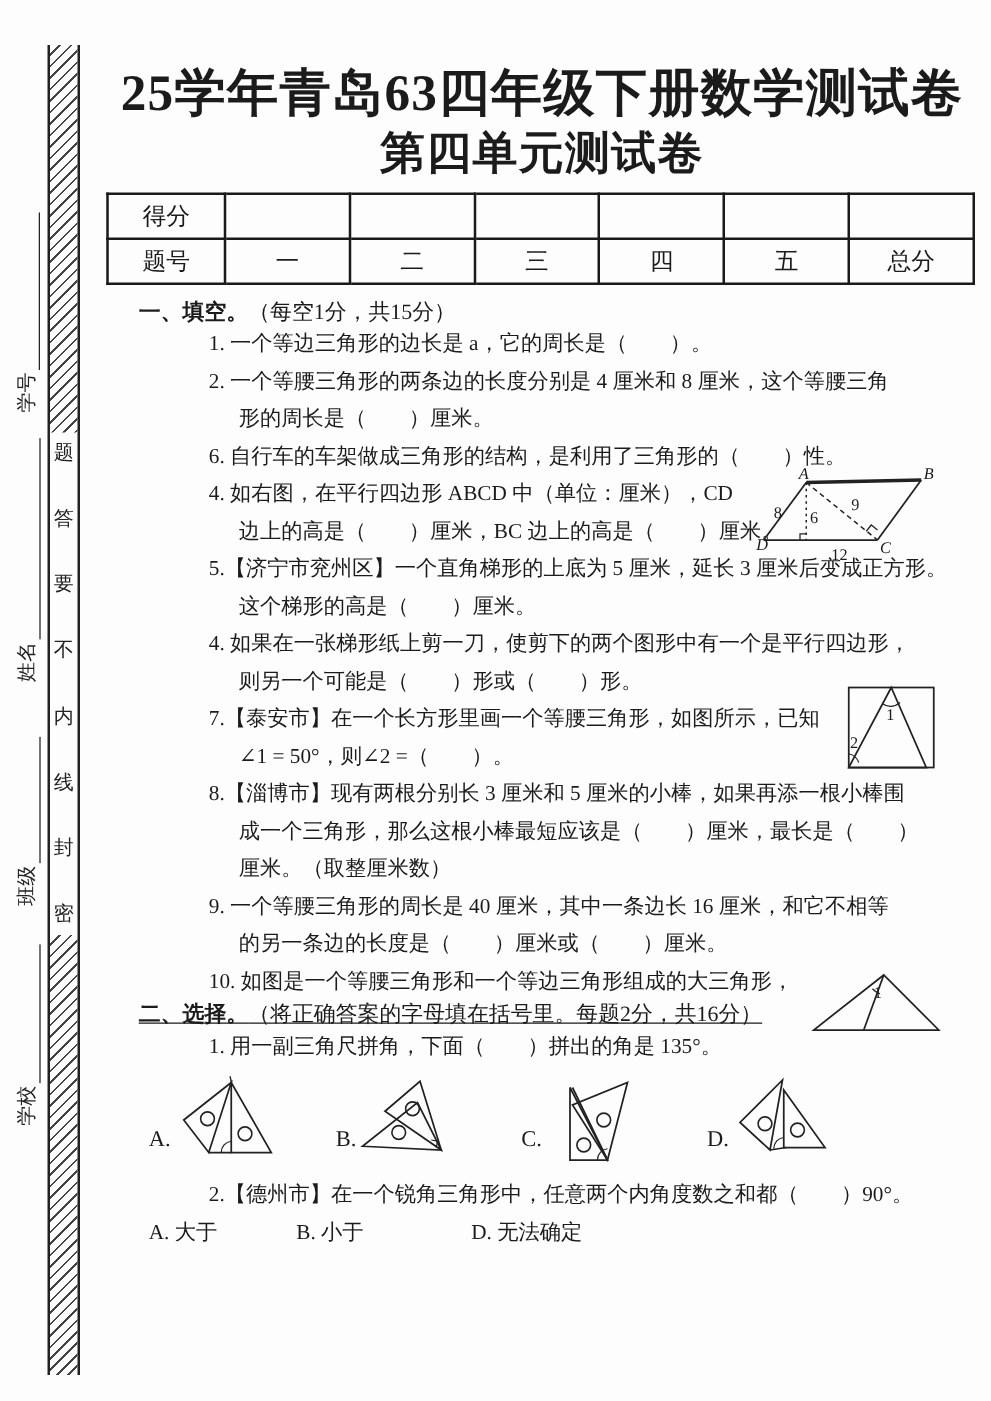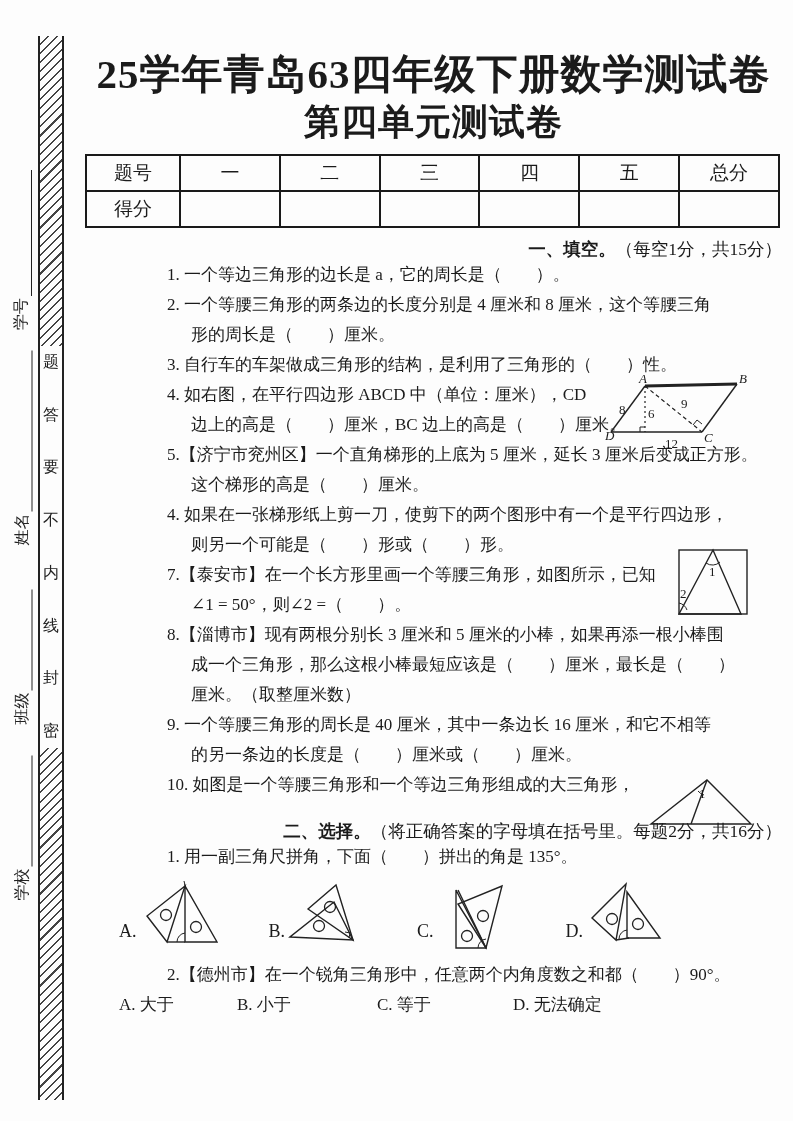--- a/index.html
+++ b/index.html
@@ -24,21 +24,21 @@
   .main{position:absolute;left:85px;top:0;width:697px;}
   .title{margin:0;text-align:center;font-weight:900;white-space:nowrap;letter-spacing:1px;}
   .title-1{margin-top:50px;font-size:41px;line-height:48px;text-align:center;}
   .title-2{font-size:36px;line-height:48px;}
   .meta{margin-top:12px;text-align:right;font-size:20px;padding-right:10px;}
 
   table.score{margin-top:8px;width:695px;border-collapse:collapse;table-layout:fixed;}
   table.score td{border:2px solid #1a1a1a;height:34px;text-align:center;font-size:19px;padding:0;}
   table.score td:first-child{width:92px;}
 
-  .sec-head{margin-top:10px;font-size:17.5px;line-height:22px;padding-left:26px;text-align:right;}
+  .sec-head{margin-top:10px;font-size:17.5px;line-height:22px;padding-left:26px;}
   .sec-title{font-weight:bold;}
   .sec-note{font-weight:normal;}
 
   .items{padding-left:42px;font-size:17px;}
   .item{position:relative;}
   .qline{line-height:30px;white-space:nowrap;margin-left:40px;}
   .cont{padding-left:24px;}
   .fig{position:absolute;}
   .fig svg{display:block;}
   .fig text{font-size:13px;fill:#1b1b1b;font-family:"Liberation Serif",serif;}
@@ -91,54 +91,54 @@
     <div class="hatch hatch-bottom"></div>
   </div>
 
   <div class="main">
     <h1 class="title title-1">25学年青岛63四年级下册数学测试卷</h1>
     <h1 class="title title-2">第四单元测试卷</h1>
 
     <table class="score">
       <tbody>
           <tr>
+        <td>得分</td>
+        <td></td>
+        <td></td>
+        <td></td>
+        <td></td>
+        <td></td>
+        <td></td>
+      </tr>
+      <tr>
         <td>题号</td>
         <td>一</td>
         <td>二</td>
         <td>三</td>
         <td>四</td>
         <td>五</td>
         <td>总分</td>
       </tr>
-      <tr>
-        <td>得分</td>
-        <td></td>
-        <td></td>
-        <td></td>
-        <td></td>
-        <td></td>
-        <td></td>
-      </tr>
     </tbody>
       </table>
 
     <div class="sec-head">
       <span class="sec-title">一、填空。</span><span class="sec-note">（每空1分，共15分）</span>
     </div>
 
     <div class="items">
       <div class="item">
         <div class="qline">1. 一个等边三角形的边长是 a，它的周长是（　　）。</div>
       </div>
       <div class="item">
         <div class="qline">2. 一个等腰三角形的两条边的长度分别是 4 厘米和 8 厘米，这个等腰三角</div>
         <div class="qline cont">形的周长是（　　）厘米。</div>
       </div>
       <div class="item">
-        <div class="qline">3. 自行车的车架做成三角形的结构，是利用了三角形的（　　）性。</div>
+        <div class="qline">6. 自行车的车架做成三角形的结构，是利用了三角形的（　　）性。</div>
       </div>
 
       <div class="item">
         <div class="qline">4. 如右图，在平行四边形 ABCD 中（单位：厘米），CD</div>
         <div class="qline cont">边上的高是（　　）厘米，BC 边上的高是（　　）厘米。</div>
         <div class="fig" style="left:478px;top:-8px;">
           <svg width="142" height="80" viewBox="0 0 142 80">
             <line x1="6" y1="60" x2="40" y2="14" stroke-width="1.4"></line>
             <line x1="40" y1="14" x2="132" y2="12" stroke-width="3"></line>
             <line x1="132" y1="12" x2="97" y2="60" stroke-width="1.4"></line>
@@ -199,21 +199,21 @@
           <svg width="110" height="58" viewBox="0 0 110 58">
             <polygon points="4,52 104,52 60,8" stroke="#222" stroke-width="1.4" fill="none"></polygon>
             <line x1="60" y1="8" x2="44" y2="52" stroke-width="1.4"></line>
             <path class="sline" d="M51,19 A 12 12 0 0 0 57,23" stroke-width="1"></path>
             <text x="52" y="26">1</text>
           </svg>
         </div>
       </div>
     </div>
 
-    <div class="sec-head" style="margin-top:20px;">
+    <div class="sec-head" style="margin-top:0;text-decoration:underline;">
       <span class="sec-title">二、选择。</span><span class="sec-note">（将正确答案的字母填在括号里。每题2分，共16分）</span>
     </div>
 
     <div class="items">
       <div class="item">
         <div class="qline">1. 用一副三角尺拼角，下面（　　）拼出的角是 135°。</div>
       </div>
     </div>
 
     <div class="opt-row">
@@ -272,18 +272,17 @@
     </div>
 
     <div class="items">
       <div class="item">
         <div class="qline">2.【德州市】在一个锐角三角形中，任意两个内角度数之和都（　　）90°。</div>
       </div>
     </div>
     <div class="txt-opts">
       <span class="o0">A. 大于</span>
       <span class="o1">B. 小于</span>
-      <span class="o2">C. 等于</span>
       <span class="o3">D. 无法确定</span>
     </div>
 
   </div>
 </div>
 
 </body></html>

